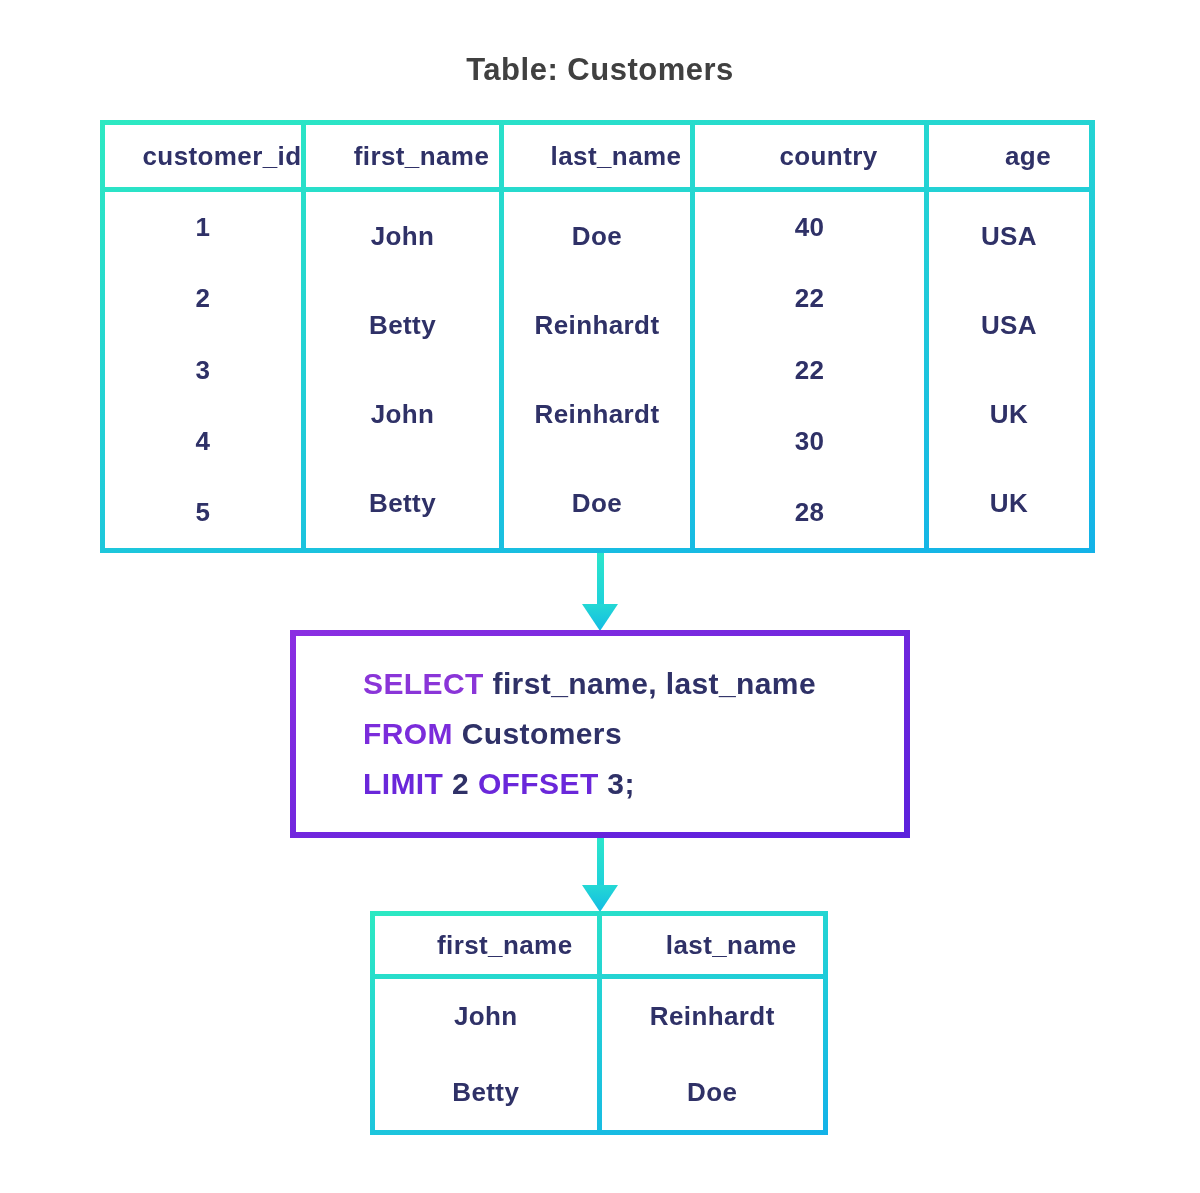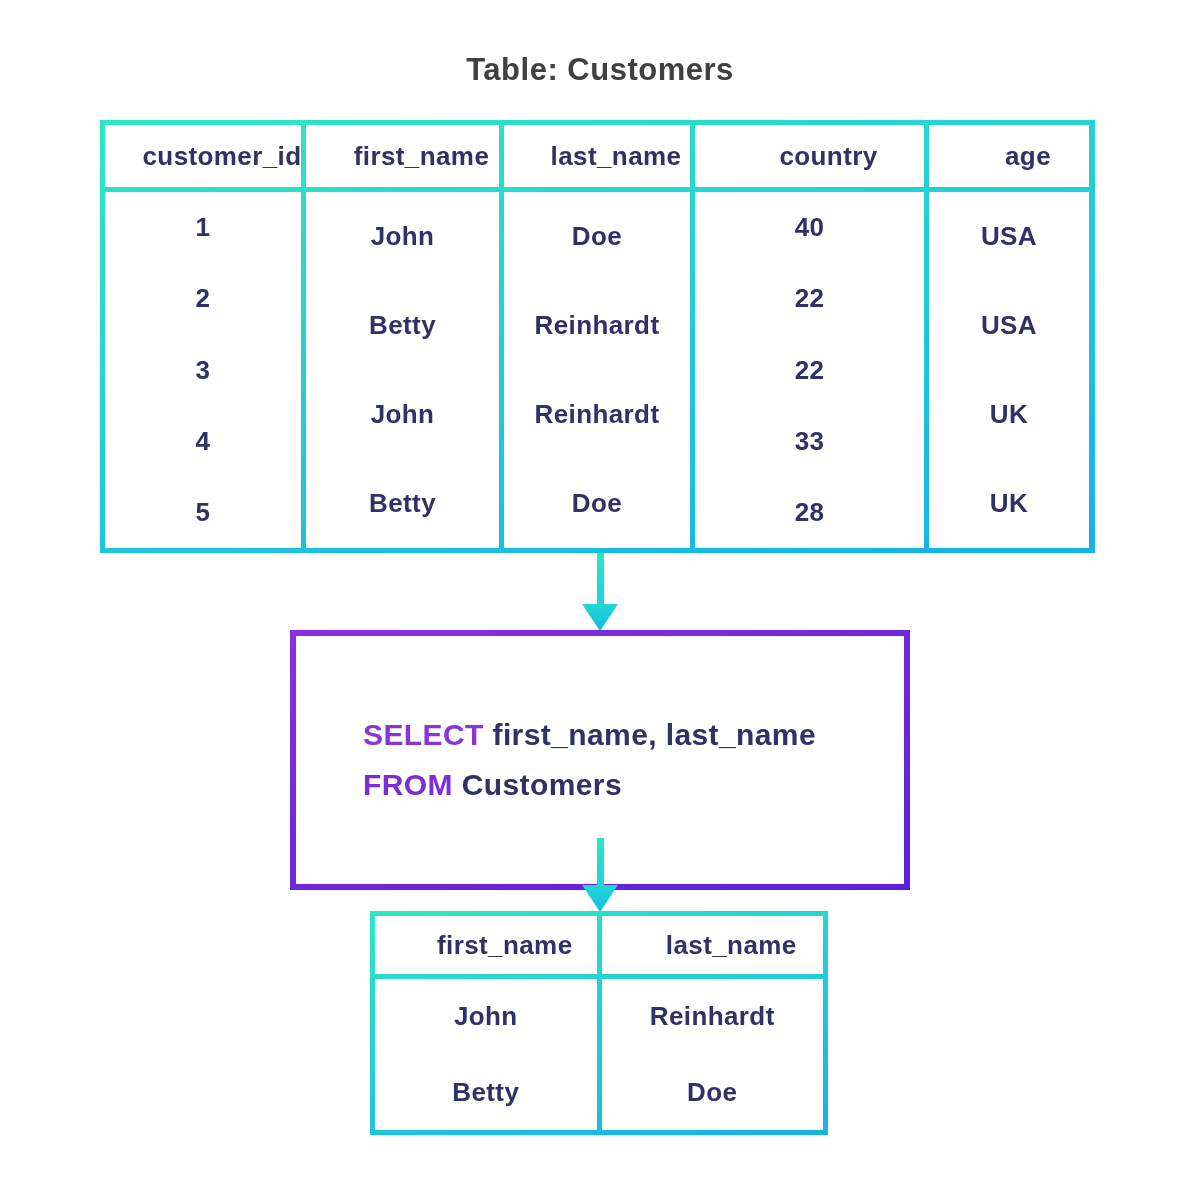--- a/index.html
+++ b/index.html
@@ -102,21 +102,21 @@
   .arrow-1 .shaft { height: 51px; }
   .arrow-2 { left: 582px; top: 838px; }
   .arrow-2 .shaft { height: 47px; }
 
   
   .query-box {
     position: absolute;
     left: 290px;
     top: 630px;
     width: 620px;
-    height: 260px;
+    height: 208px;
     box-sizing: border-box;
     padding: 6px;
     background: linear-gradient(160deg, #8b2fe2 0%, #6e26dd 55%, #5b20dc 100%);
   }
   .query-inner {
     width: 100%;
     height: 100%;
     box-sizing: border-box;
     background: #ffffff;
     display: flex;
@@ -167,40 +167,41 @@
     <div class="col">
       <div class="val">Doe</div>
       <div class="val">Reinhardt</div>
       <div class="val">Reinhardt</div>
       <div class="val">Doe</div>
     </div>
     <div class="col">
       <div class="val">40</div>
       <div class="val">22</div>
       <div class="val">22</div>
-      <div class="val">33</div>
+      <div class="val">30</div>
       <div class="val">28</div>
     </div>
     <div class="col">
       <div class="val">USA</div>
       <div class="val">USA</div>
       <div class="val">UK</div>
       <div class="val">UK</div>
     </div>
   </div>
 
   <div class="arrow arrow-1">
     <div class="shaft"></div>
     <div class="head"></div>
   </div>
 
   <div class="query-box">
     <div class="query-inner">
       <div class="query-line"><span class="kw">SELECT</span><span> first_name, last_name</span><span class="kw"></span><span></span></div>
       <div class="query-line"><span class="kw">FROM</span><span> Customers</span><span class="kw"></span><span></span></div>
+      <div class="query-line"><span class="kw">LIMIT</span><span> 2 </span><span class="kw">OFFSET</span><span> 3;</span></div>
     </div>
   </div>
 
   <div class="arrow arrow-2">
     <div class="shaft"></div>
     <div class="head"></div>
   </div>
 
   <div class="tbl result-table">
     <div class="cell">first_name</div>

